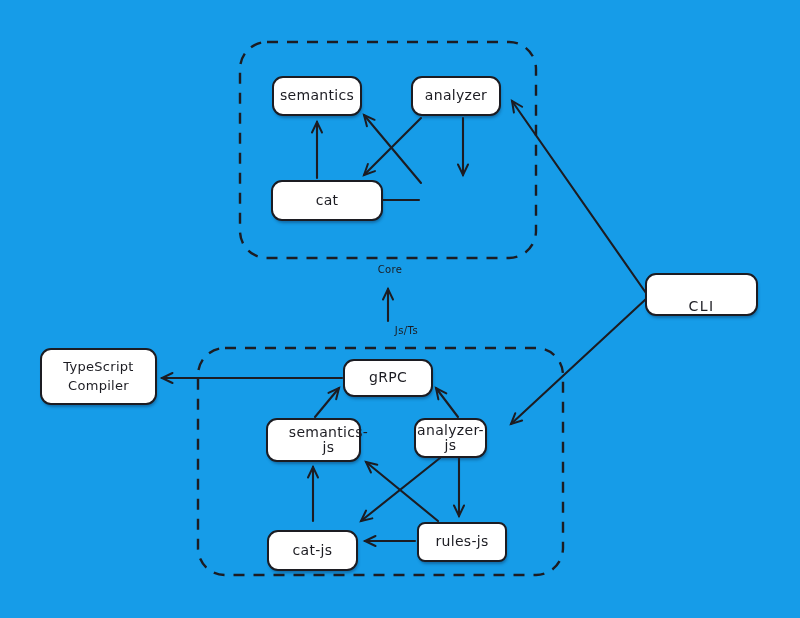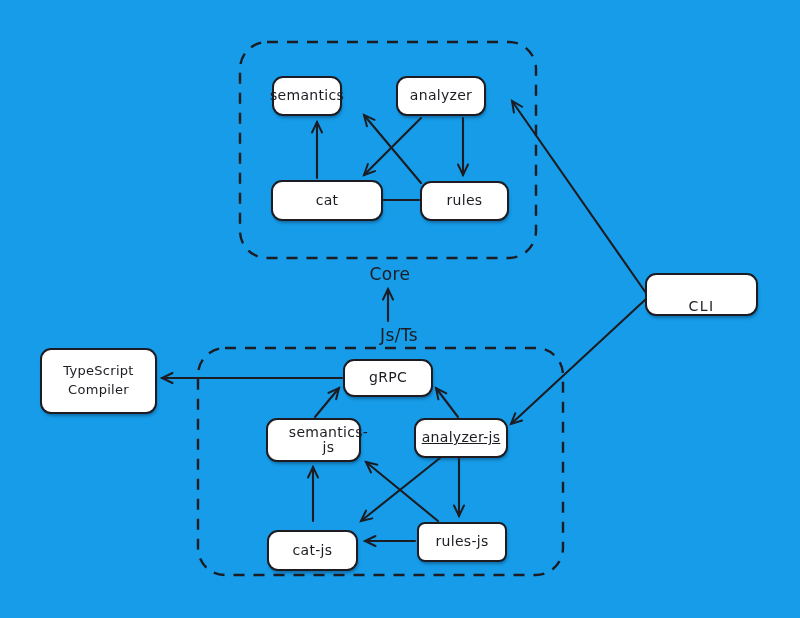--- a/index.html
+++ b/index.html
@@ -49,21 +49,21 @@
     font-size: 14px;
     letter-spacing: 0.3px;
     box-sizing: border-box;
     line-height: 1.1;
   }
   .node.small-text { font-size: 13px; line-height: 1.45; }
   .node.cli-node { letter-spacing: 1.5px; align-items: flex-end; }
   .group-label {
     position: absolute;
     color: #1c1c22;
-    font-size: 17px;
+    font-size: 10px;
     letter-spacing: 0.4px;
     text-align: center;
   }
 </style>
 </head>
 <body>
 
 <div class="canvas" style="background: rgb(22, 156, 232);">
 
   <svg id="edges-svg" class="edges-layer" viewBox="0 0 800 618" xmlns="http://www.w3.org/2000/svg">
@@ -88,57 +88,54 @@
       <line x1="438" y1="521" x2="366" y2="462" class="edge" marker-end="url(#arrowhead)"></line>
       <line x1="459" y1="458" x2="459" y2="516" class="edge" marker-end="url(#arrowhead)"></line>
       <line x1="415" y1="541" x2="365" y2="541" class="edge" marker-end="url(#arrowhead)"></line>
       <line x1="342" y1="378" x2="162" y2="378" class="edge" marker-end="url(#arrowhead)"></line>
       <line x1="388" y1="321" x2="388" y2="289" class="edge" marker-end="url(#arrowhead)"></line>
     </svg>
 
   <div class="group-label" style="left:365px;top:264px;width:50px;">Core</div>
   <div class="group-label" style="left:360px;top:325px;width:58px;text-align:right;">Js/Ts</div>
 
-  <div class="node" style="left:272px;top:76px;width:70px;height:40px;">
+  <div class="node" style="left:272px;top:76px;width:90px;height:40px;">
     <span>semantics</span>
   </div>
 
-  <div class="node" style="left:396px;top:76px;width:90px;height:40px;">
+  <div class="node" style="left:411px;top:76px;width:90px;height:40px;">
     <span>analyzer</span>
   </div>
 
   <div class="node" style="left:271px;top:180px;width:112px;height:41px;">
     <span>cat</span>
   </div>
 
-  <div class="node" style="left:420px;top:181px;width:89px;height:40px;">
-    <span>rules</span>
-  </div>
 
   <div class="node" style="left:343px;top:359px;width:90px;height:38px;">
     <span>gRPC</span>
   </div>
 
   <div class="node" style="left:266px;top:418px;width:95px;height:44px;padding-left:30px;">
     <span>semantics-js</span>
   </div>
 
-  <div class="node" style="left:414px;top:418px;width:94px;height:40px;text-decoration:underline;">
+  <div class="node" style="left:414px;top:418px;width:73px;height:40px;">
     <span>analyzer-js</span>
   </div>
 
   <div class="node" style="left:267px;top:530px;width:91px;height:41px;">
     <span>cat-js</span>
   </div>
 
   <div class="node" style="left:417px;top:522px;width:90px;height:40px;border-radius:8px;">
     <span>rules-js</span>
   </div>
 
-  <div class="node small-text" style="left:40px;top:348px;width:117px;height:66px;flex-direction:column;">
+  <div class="node small-text" style="left:40px;top:348px;width:117px;height:57px;flex-direction:column;">
     <span>TypeScript</span>
     <span>Compiler</span>
   </div>
 
   <div class="node cli-node" style="left:645px;top:273px;width:113px;height:43px;">
     <span>CLI</span>
   </div>
 
 </div>
 

